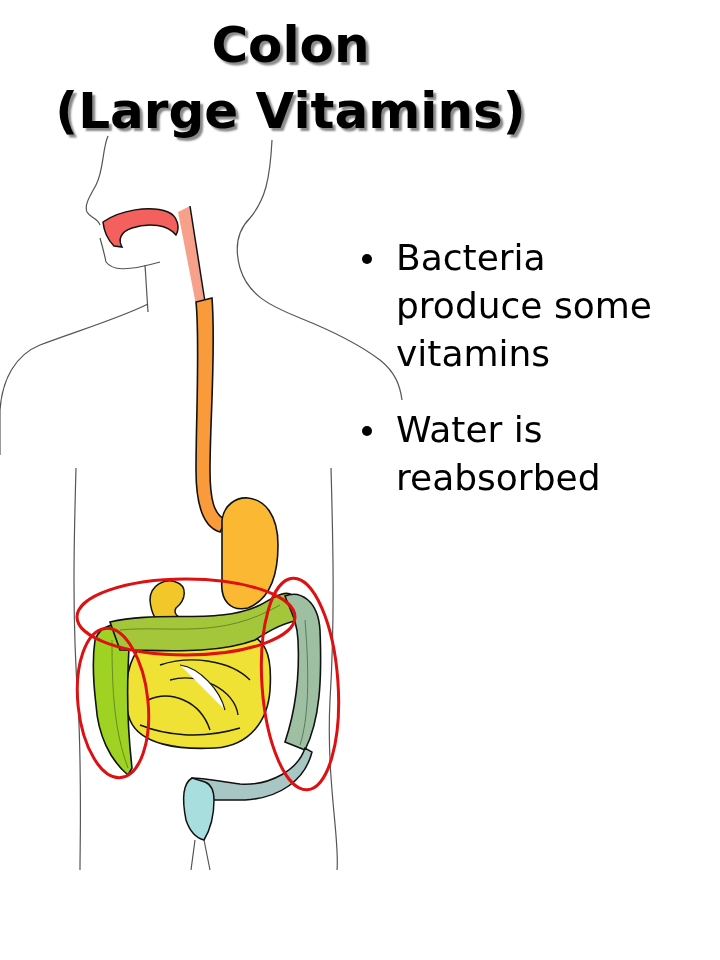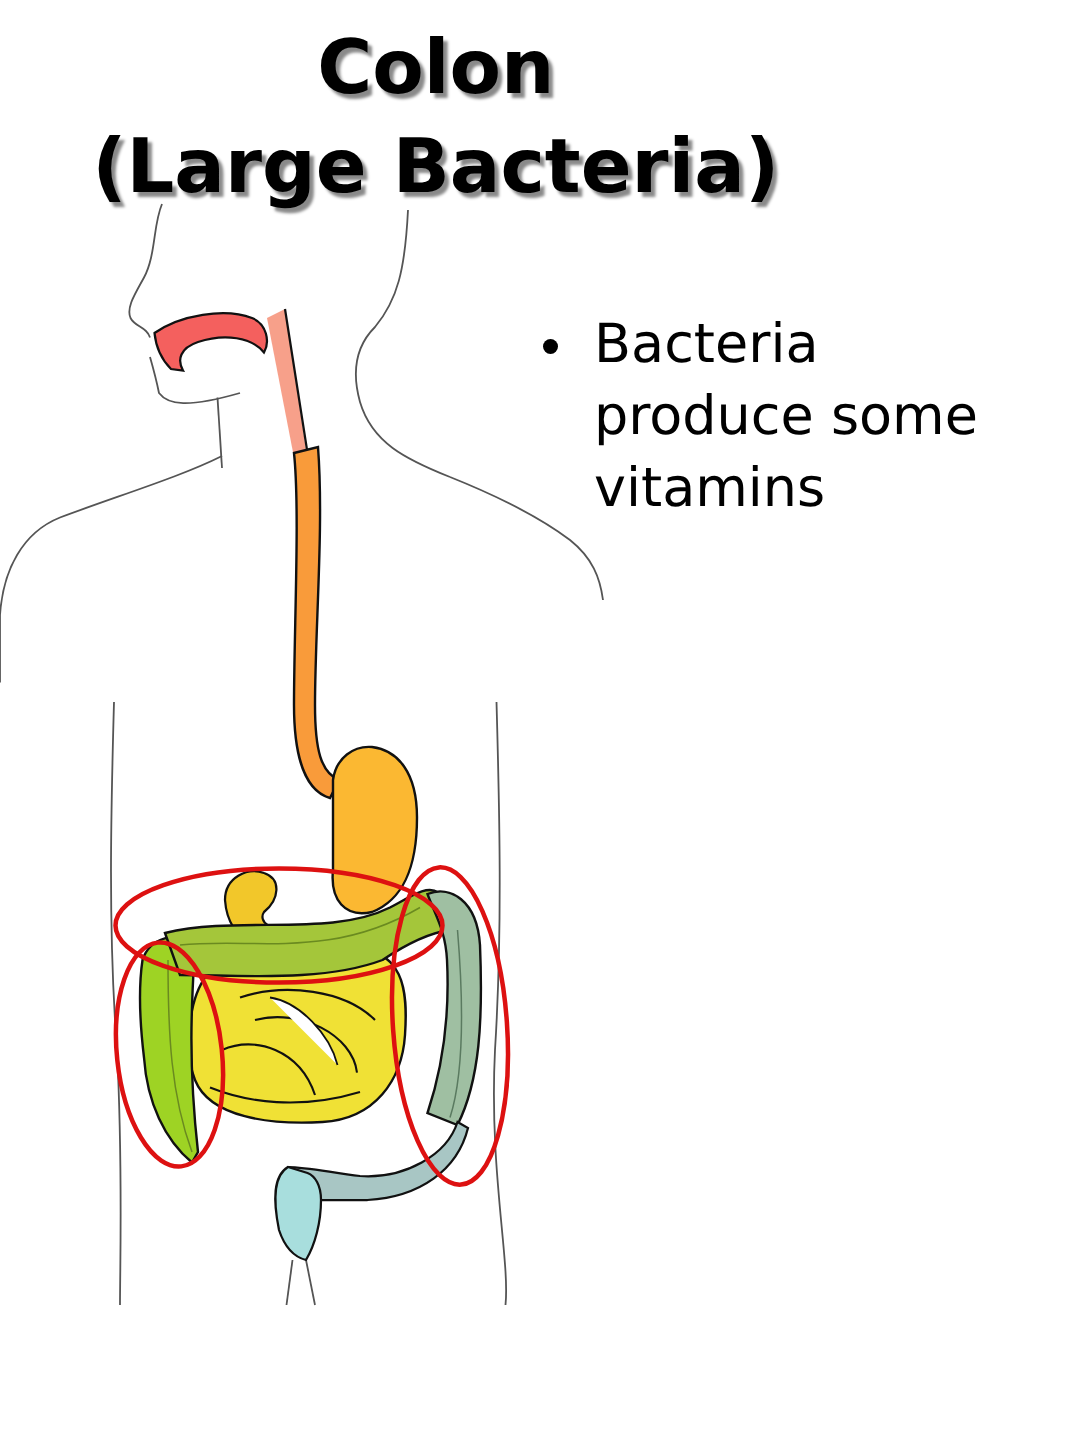--- a/index.html
+++ b/index.html
@@ -13,32 +13,32 @@
       font-size: 50px; line-height: 66px; color: #000;
       text-shadow: 3px 3px 2px #8a8a8a; z-index: 3; letter-spacing: 0px;
     }
     .title span { display: block; }
     .figure { position: absolute; left: 0; top: 0; width: 720px; height: 960px; z-index: 1; }
     .bullets {
       position: absolute; left: 352px; top: 206px; width: 350px; z-index: 2;
       list-style: none; margin: 0; padding: 0;
       font-family: "DejaVu Sans", sans-serif; font-size: 36px; line-height: 48px; color: #000;
     }
-    .bullets li { position: relative; padding-left: 44px; margin-bottom: 10px; }
+    .bullets li { position: relative; padding-left: 44px; margin-bottom: 10px; margin-top: 28px; }
     .bullets li::before {
       content: ""; position: absolute; left: 10px; top: 20px;
       width: 10px; height: 10px; border-radius: 50%; background: #000;
     }
   </style>
 </head>
 <body>
 
 <div class="title">
   <span>Colon</span>
-  <span>(Large Bacteria)</span>
+  <span>(Large Vitamins)</span>
 </div>
 
 <svg class="figure" viewBox="0 0 720 960" xmlns="http://www.w3.org/2000/svg">
 
   <g fill="none" stroke="#555" stroke-width="1.2">
 
     <path d="M108 136 C102 150 104 170 96 185 C90 196 84 205 87 212 C90 218 98 218 100 225"></path>
     <path d="M100 238 C102 245 104 252 106 262 C112 270 125 272 160 262"></path>
     <path d="M145 265 L148 312"></path>
 
@@ -92,13 +92,14 @@
 
   <g fill="none" stroke="#dd1111" stroke-width="3">
     <ellipse cx="186" cy="617" rx="109" ry="38"></ellipse>
     <ellipse cx="113" cy="703" rx="35" ry="75" transform="rotate(-6 113 703)"></ellipse>
     <ellipse cx="300" cy="684" rx="38" ry="106" transform="rotate(-4 300 684)"></ellipse>
   </g>
 </svg>
 
 <ul class="bullets">
   <li>Bacteria produce some vitamins</li>
+  <li>Water is reabsorbed</li>
 </ul>
 
 </body></html>

